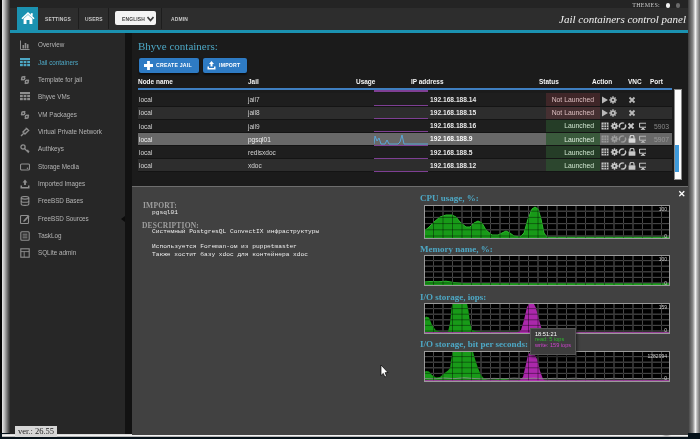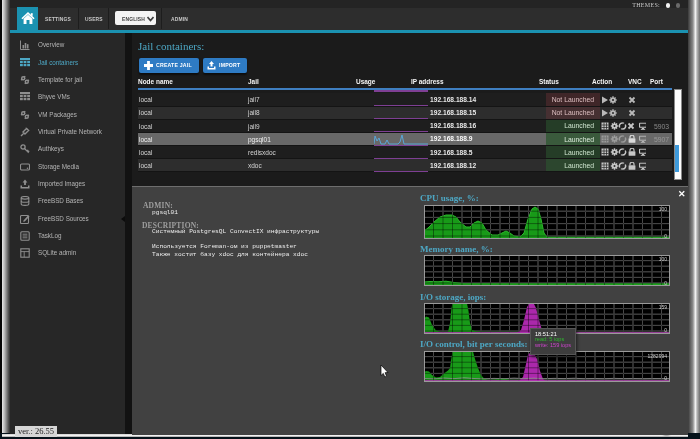--- a/index.html
+++ b/index.html
@@ -48,20 +48,21 @@
   <div class="abs tm" style="left:85px;top:16px;">USERS</div>
   <div class="abs" style="left:108px;top:8px;width:1px;height:21px;background:#1d1d1d;"></div>
   <div class="abs" style="left:115px;top:11px;width:41px;height:14px;background:#f4f4f4;border-radius:2px;"></div>
   <div class="abs tm" style="left:122px;top:15.5px;color:#3c3c3c;">ENGLISH</div>
   <svg class="abs" style="left:147px;top:15.5px;" width="7" height="6" viewBox="0 0 7 6">
       <path d="M0.5 1 L3.5 4.5 L6.5 1" stroke="#3c3c3c" stroke-width="1.6" fill="none"></path>
     </svg>
   <div class="abs" style="left:161px;top:8px;width:1px;height:21px;background:#1d1d1d;"></div>
   <div class="abs tm" style="left:171px;top:16px;">ADMIN</div>
 
+  <div class="abs ser" style="left:300px;top:13px;width:386px;text-align:right;font-size:11px;font-style:italic;letter-spacing:0;color:#f2f2f2;">Jail containers control panel</div>
 
   <div class="abs" id="sidebar" style="left:10px;top:32.5px;width:115px;height:401px;background:#272727;"></div>
   <div class="abs" style="left:125px;top:32.5px;width:7px;height:401px;background:#121212;"></div>
 
   <svg class="abs" style="left:121px;top:216px;" width="4" height="6" viewBox="0 0 4 6">
       <path d="M4 0 L4 6 L0 3 Z" fill="#0c0c0c"></path>
     </svg>
 
   <div id="menu">
 
@@ -175,21 +176,21 @@
     <div class="abs mt" style="left:38px;top:249.2px;">SQLite admin</div>
   </div>
   <style>
     .mt{font-size:7px;color:#b5b5b5;transform:scaleX(.9);transform-origin:0 0;}
   </style>
 
   <div class="abs ser" style="left:15px;top:425.5px;width:42px;height:11px;background:#d6d6d6;color:#222;font-size:8.5px;text-align:center;line-height:11px;">ver.: 26.55</div>
 
   <div class="abs" id="content" style="left:132px;top:32.5px;width:556px;height:401px;background:#1b1b1b;"></div>
 
-  <div class="abs ser" style="left:138px;top:40px;font-size:11px;color:#4da7c4;">Jail containers:</div>
+  <div class="abs ser" style="left:138px;top:40px;font-size:11px;color:#4da7c4;">Bhyve containers:</div>
 
   <div class="abs" style="left:139px;top:58px;width:60px;height:14.5px;background:#2e7bc4;border-radius:2px;box-shadow:0 1.5px 2px rgba(0,0,0,.55);"></div>
   <svg class="abs" style="left:144px;top:61px;" width="9" height="9" viewBox="0 0 9 9">
       <path d="M3.1 0 H5.9 V3.1 H9 V5.9 H5.9 V9 H3.1 V5.9 H0 V3.1 H3.1 Z" fill="#fff"></path>
     </svg>
   <div class="abs bt" style="left:156px;top:62px;">CREATE JAIL</div>
   <div class="abs" style="left:203px;top:58px;width:44px;height:14.5px;background:#2e7bc4;border-radius:2px;box-shadow:0 1.5px 2px rgba(0,0,0,.55);"></div>
   <svg class="abs" style="left:207px;top:61px;" width="9" height="9" viewBox="0 0 9 9">
     <path d="M4.5 0 L7 3 L5.5 3 L5.5 5.5 L3.5 5.5 L3.5 3 L2 3 Z" fill="#fff"></path>
     <path d="M0.5 5.5 L0.5 8.5 L8.5 8.5 L8.5 5.5 L7 5.5 L7 7 L2 7 L2 5.5 Z" fill="#fff"></path>
@@ -419,21 +420,21 @@
     .ub{left:374px;width:54px;height:1.2px;background:#7e3f93;}
   </style>
 
   <div class="abs" style="left:674px;top:89px;width:6px;height:89px;background:#fdfdfd;border:0.5px solid #8a8a8a;"></div>
   <div class="abs" style="left:675px;top:145px;width:4px;height:27px;background:#3e9adb;"></div>
 
   <div class="abs" id="panel" style="left:132px;top:186px;width:556px;height:248px;background:#414141;border-top:1px solid #6e6e6e;"></div>
   <div class="abs" style="left:678px;top:189px;font-size:9px;font-weight:bold;color:#fff;">✕</div>
 
   <div id="panelleft">
-    <div class="abs ser" style="left:143px;top:200.5px;font-size:7.5px;font-weight:bold;color:#9f9f9f;letter-spacing:.2px;">ADMIN:</div>
+    <div class="abs ser" style="left:143px;top:200.5px;font-size:7.5px;font-weight:bold;color:#9f9f9f;letter-spacing:.2px;">IMPORT:</div>
     <div class="abs mono" style="left:152px;top:208.5px;font-size:6.2px;color:#ededed;">pgsql01</div>
     <div class="abs ser" style="left:142px;top:220.5px;font-size:7.5px;font-weight:bold;color:#9f9f9f;letter-spacing:.2px;">DESCRIPTION:</div>
     <div class="abs mono" style="left:152px;top:228px;font-size:6.2px;color:#ededed;line-height:7.5px;white-space:pre;">Системный PostgresQL ConvectIX инфраструктуры<br><br>Используется Foreman-ом из puppetmaster<br>Также хостит базу xdoc для контейнера xdoc</div>
   </div>
 
   <div id="charts">
     <div class="abs cl" style="left:420px;top:192.5px;">CPU usage, %:</div>
     <svg class="abs" style="left:424px;top:205px;" width="246" height="34" viewBox="0 0 246 34">
       <rect x="0" y="0" width="246" height="34" fill="#000"></rect>
       <g stroke="#777" stroke-width="1">
@@ -481,21 +482,21 @@
       <g stroke="#000" stroke-opacity="0.4" stroke-width="1">
         <path d="M9.5 0 V31 M19 0 V31 M28.5 0 V31 M38 0 V31 M47.5 0 V31 M57 0 V31 M66.5 0 V31 M76 0 V31 M85.5 0 V31 M95 0 V31 M104.5 0 V31 M114 0 V31 M123.5 0 V31 M133 0 V31 M142.5 0 V31 M152 0 V31 M161.5 0 V31 M171 0 V31 M180.5 0 V31 M190 0 V31 M199.5 0 V31 M209 0 V31 M218.5 0 V31 M228 0 V31 M237.5 0 V31"></path>
         <path d="M0 5.6 H246 M0 11.2 H246 M0 16.8 H246 M0 22.4 H246 M0 28 H246"></path>
       </g>
       <path d="M0 29.8 H246" stroke="#c02ac0" stroke-width="1.2"></path>
       <rect x="0.5" y="0.5" width="245" height="30" fill="none" stroke="#9a9a9a" stroke-width="1"></rect>
       <text x="243" y="6" font-size="5" fill="#cfcfcf" text-anchor="end" font-family="Liberation Sans">159</text>
       <text x="243" y="29" font-size="5" fill="#cfcfcf" text-anchor="end" font-family="Liberation Sans">0</text>
     </svg>
 
-    <div class="abs cl" style="left:420px;top:339px;">I/O control, bit per seconds:</div>
+    <div class="abs cl" style="left:420px;top:339px;">I/O storage, bit per seconds:</div>
     <svg class="abs" style="left:424px;top:351px;" width="246" height="31" viewBox="0 0 246 31">
       <rect x="0" y="0" width="246" height="31" fill="#000"></rect>
       <g stroke="#777" stroke-width="1">
         <path d="M9.5 0 V31 M19 0 V31 M28.5 0 V31 M38 0 V31 M47.5 0 V31 M57 0 V31 M66.5 0 V31 M76 0 V31 M85.5 0 V31 M95 0 V31 M104.5 0 V31 M114 0 V31 M123.5 0 V31 M133 0 V31 M142.5 0 V31 M152 0 V31 M161.5 0 V31 M171 0 V31 M180.5 0 V31 M190 0 V31 M199.5 0 V31 M209 0 V31 M218.5 0 V31 M228 0 V31 M237.5 0 V31"></path>
         <path d="M0 5.6 H246 M0 11.2 H246 M0 16.8 H246 M0 22.4 H246 M0 28 H246"></path>
       </g>
       <path d="M0 21.5 L2 20 L5 20.5 L8 24 L12 26.5 L16 26 L20 22.5 L24 19.5 L26 17 L27 10 L28.5 0.5 L49 0.5 L51 8 L54 17 L57 24 L60 27.5 L64 28.8 L70 28.5 L74 28 L78 27.3 L82 27.8 L86 28.8 L246 29.2 L246 31 L0 31 Z" fill="#189a18"></path>
       <path d="M95 29.8 L99 26 L102 13 L104 3.5 L106 2 L110 2 L113 8 L116 20 L119 28 L121 29.8 Z" fill="#ab28ab"></path>
       <path d="M0 27.5 L10 27.8 L20 27.2 L30 27.6 L40 27 L50 27.5 L60 27.8 L70 27.4 L80 27.7 L90 27.2 L100 27.6 L110 27.3 L120 27.7 L130 27.4 L140 27.6 L150 27.3 L160 27.7 L170 27.5 L180 27.7 L190 27.4 L200 27.6 L210 27.5 L220 27.7 L230 27.5 L246 27.6" stroke="#b9b9b9" stroke-width="0.8" fill="none"></path>
       <g stroke="#000" stroke-opacity="0.4" stroke-width="1">

